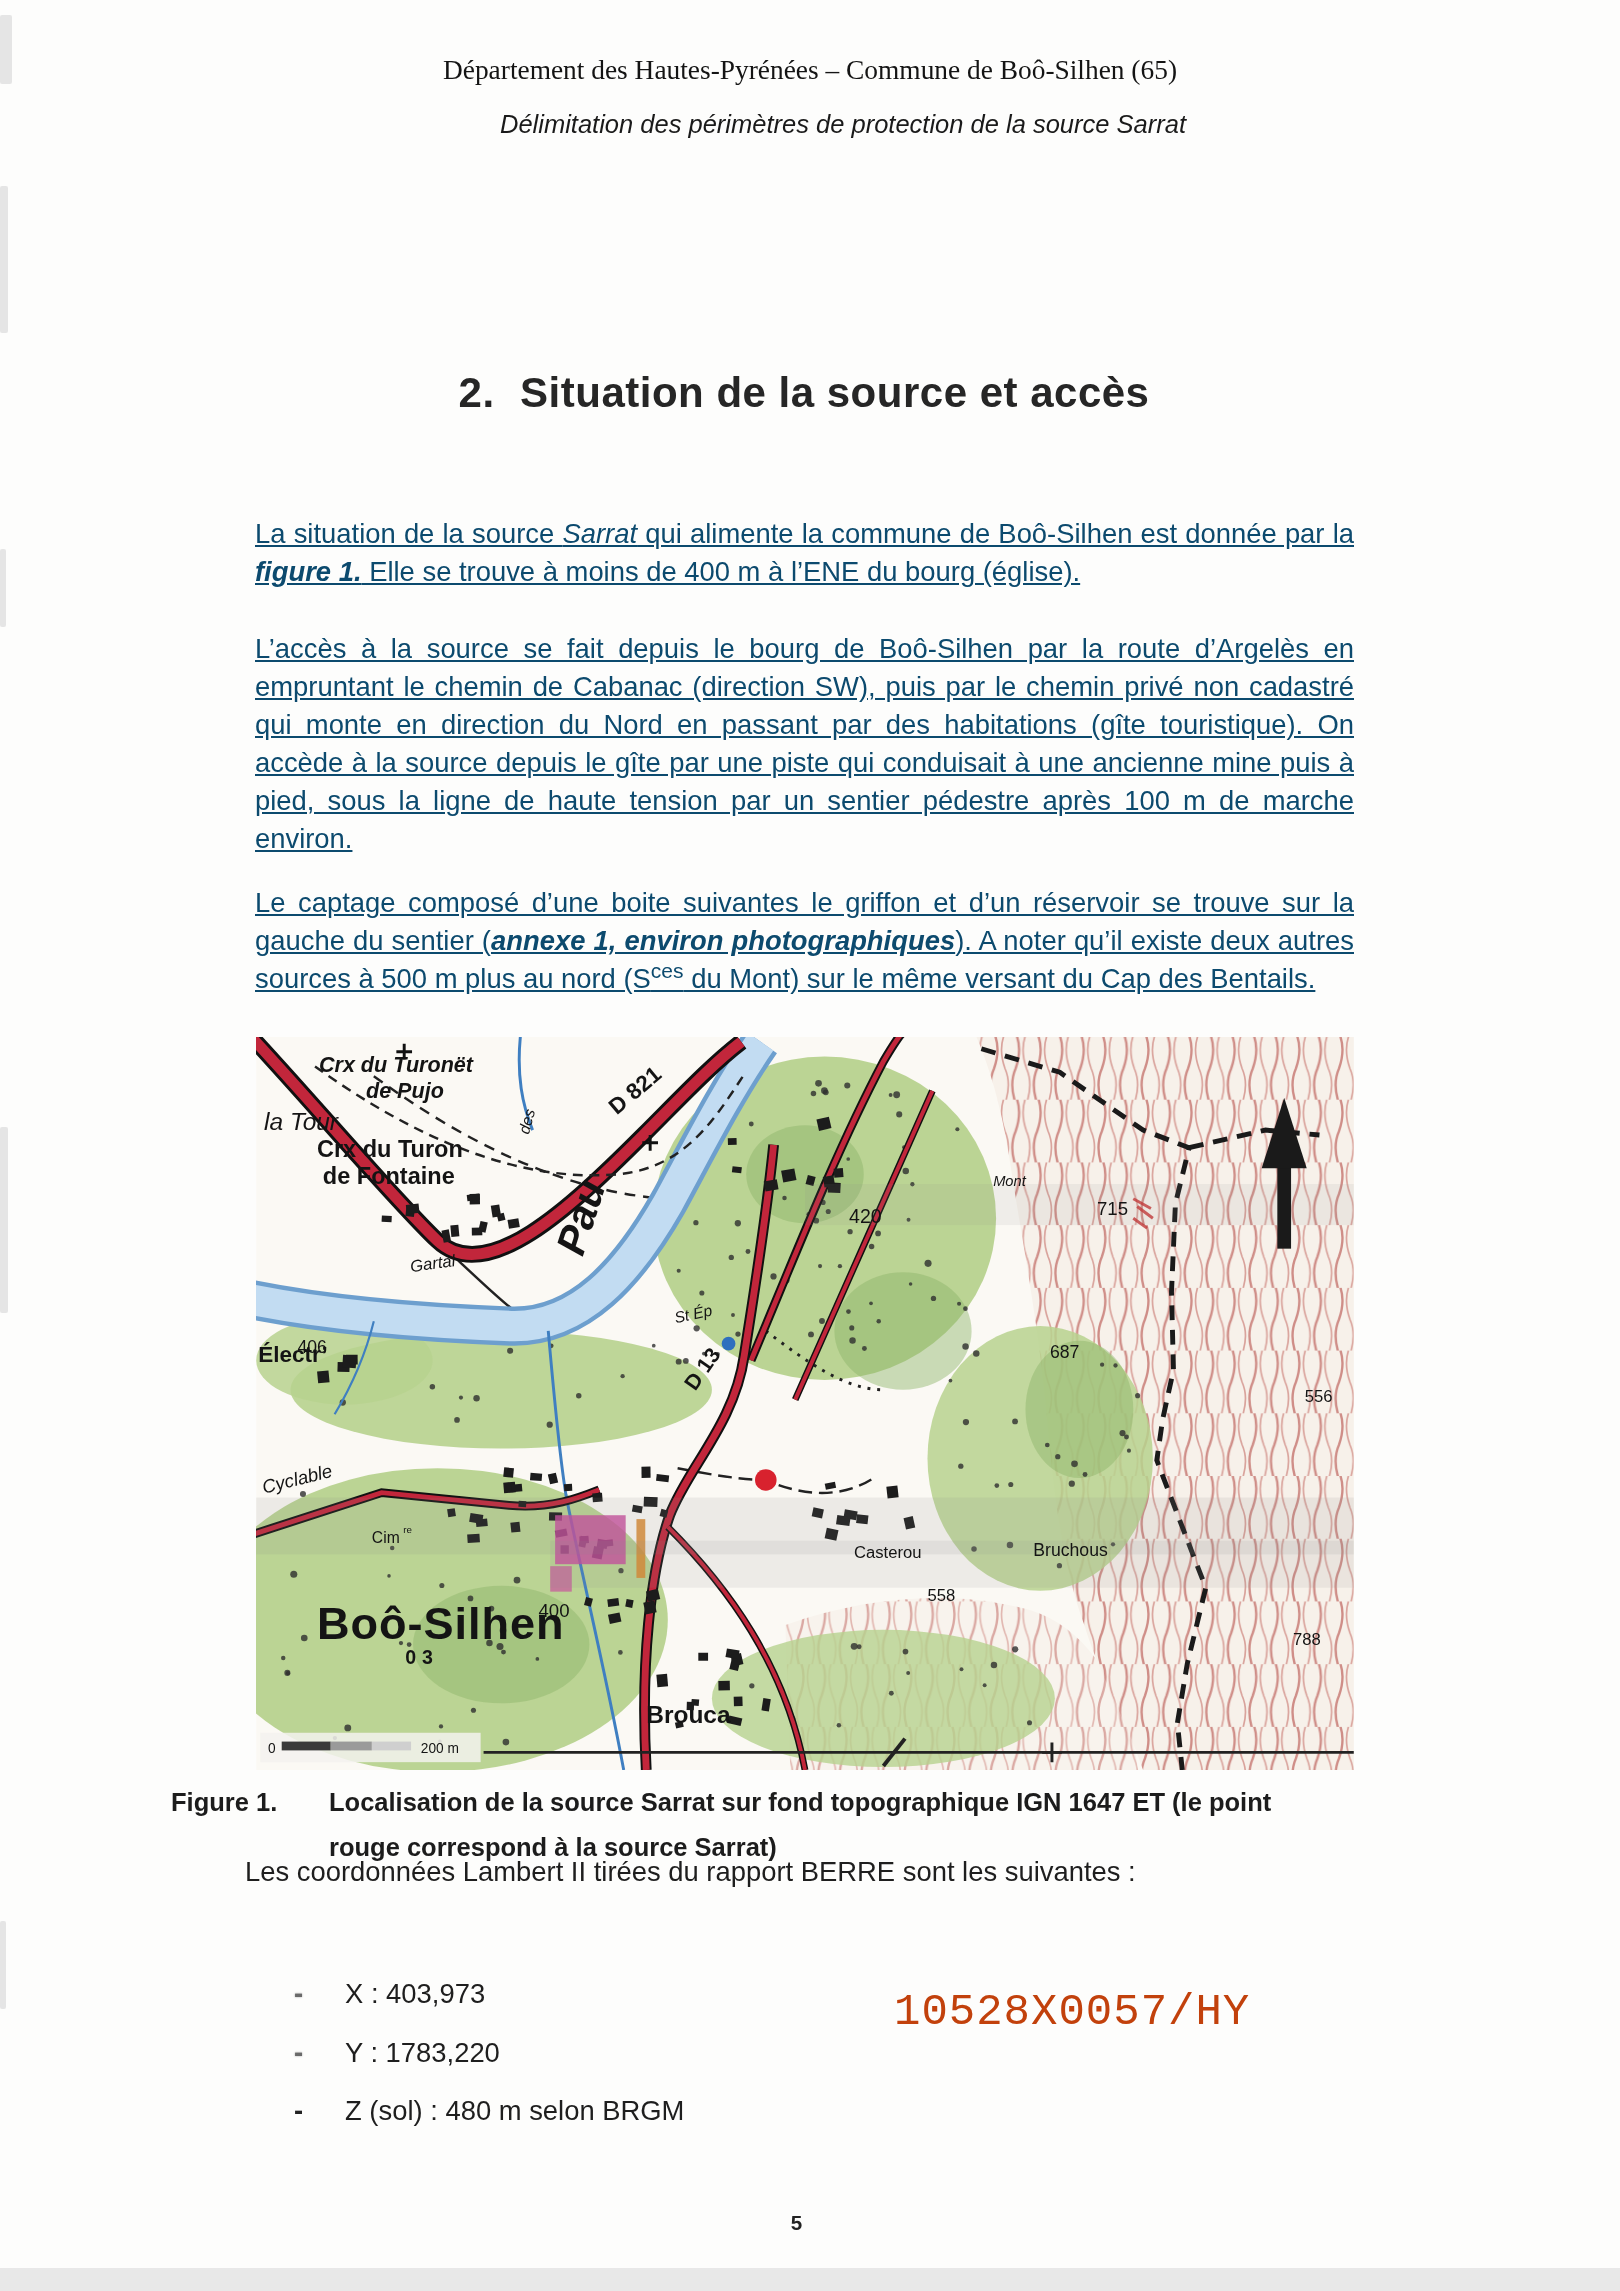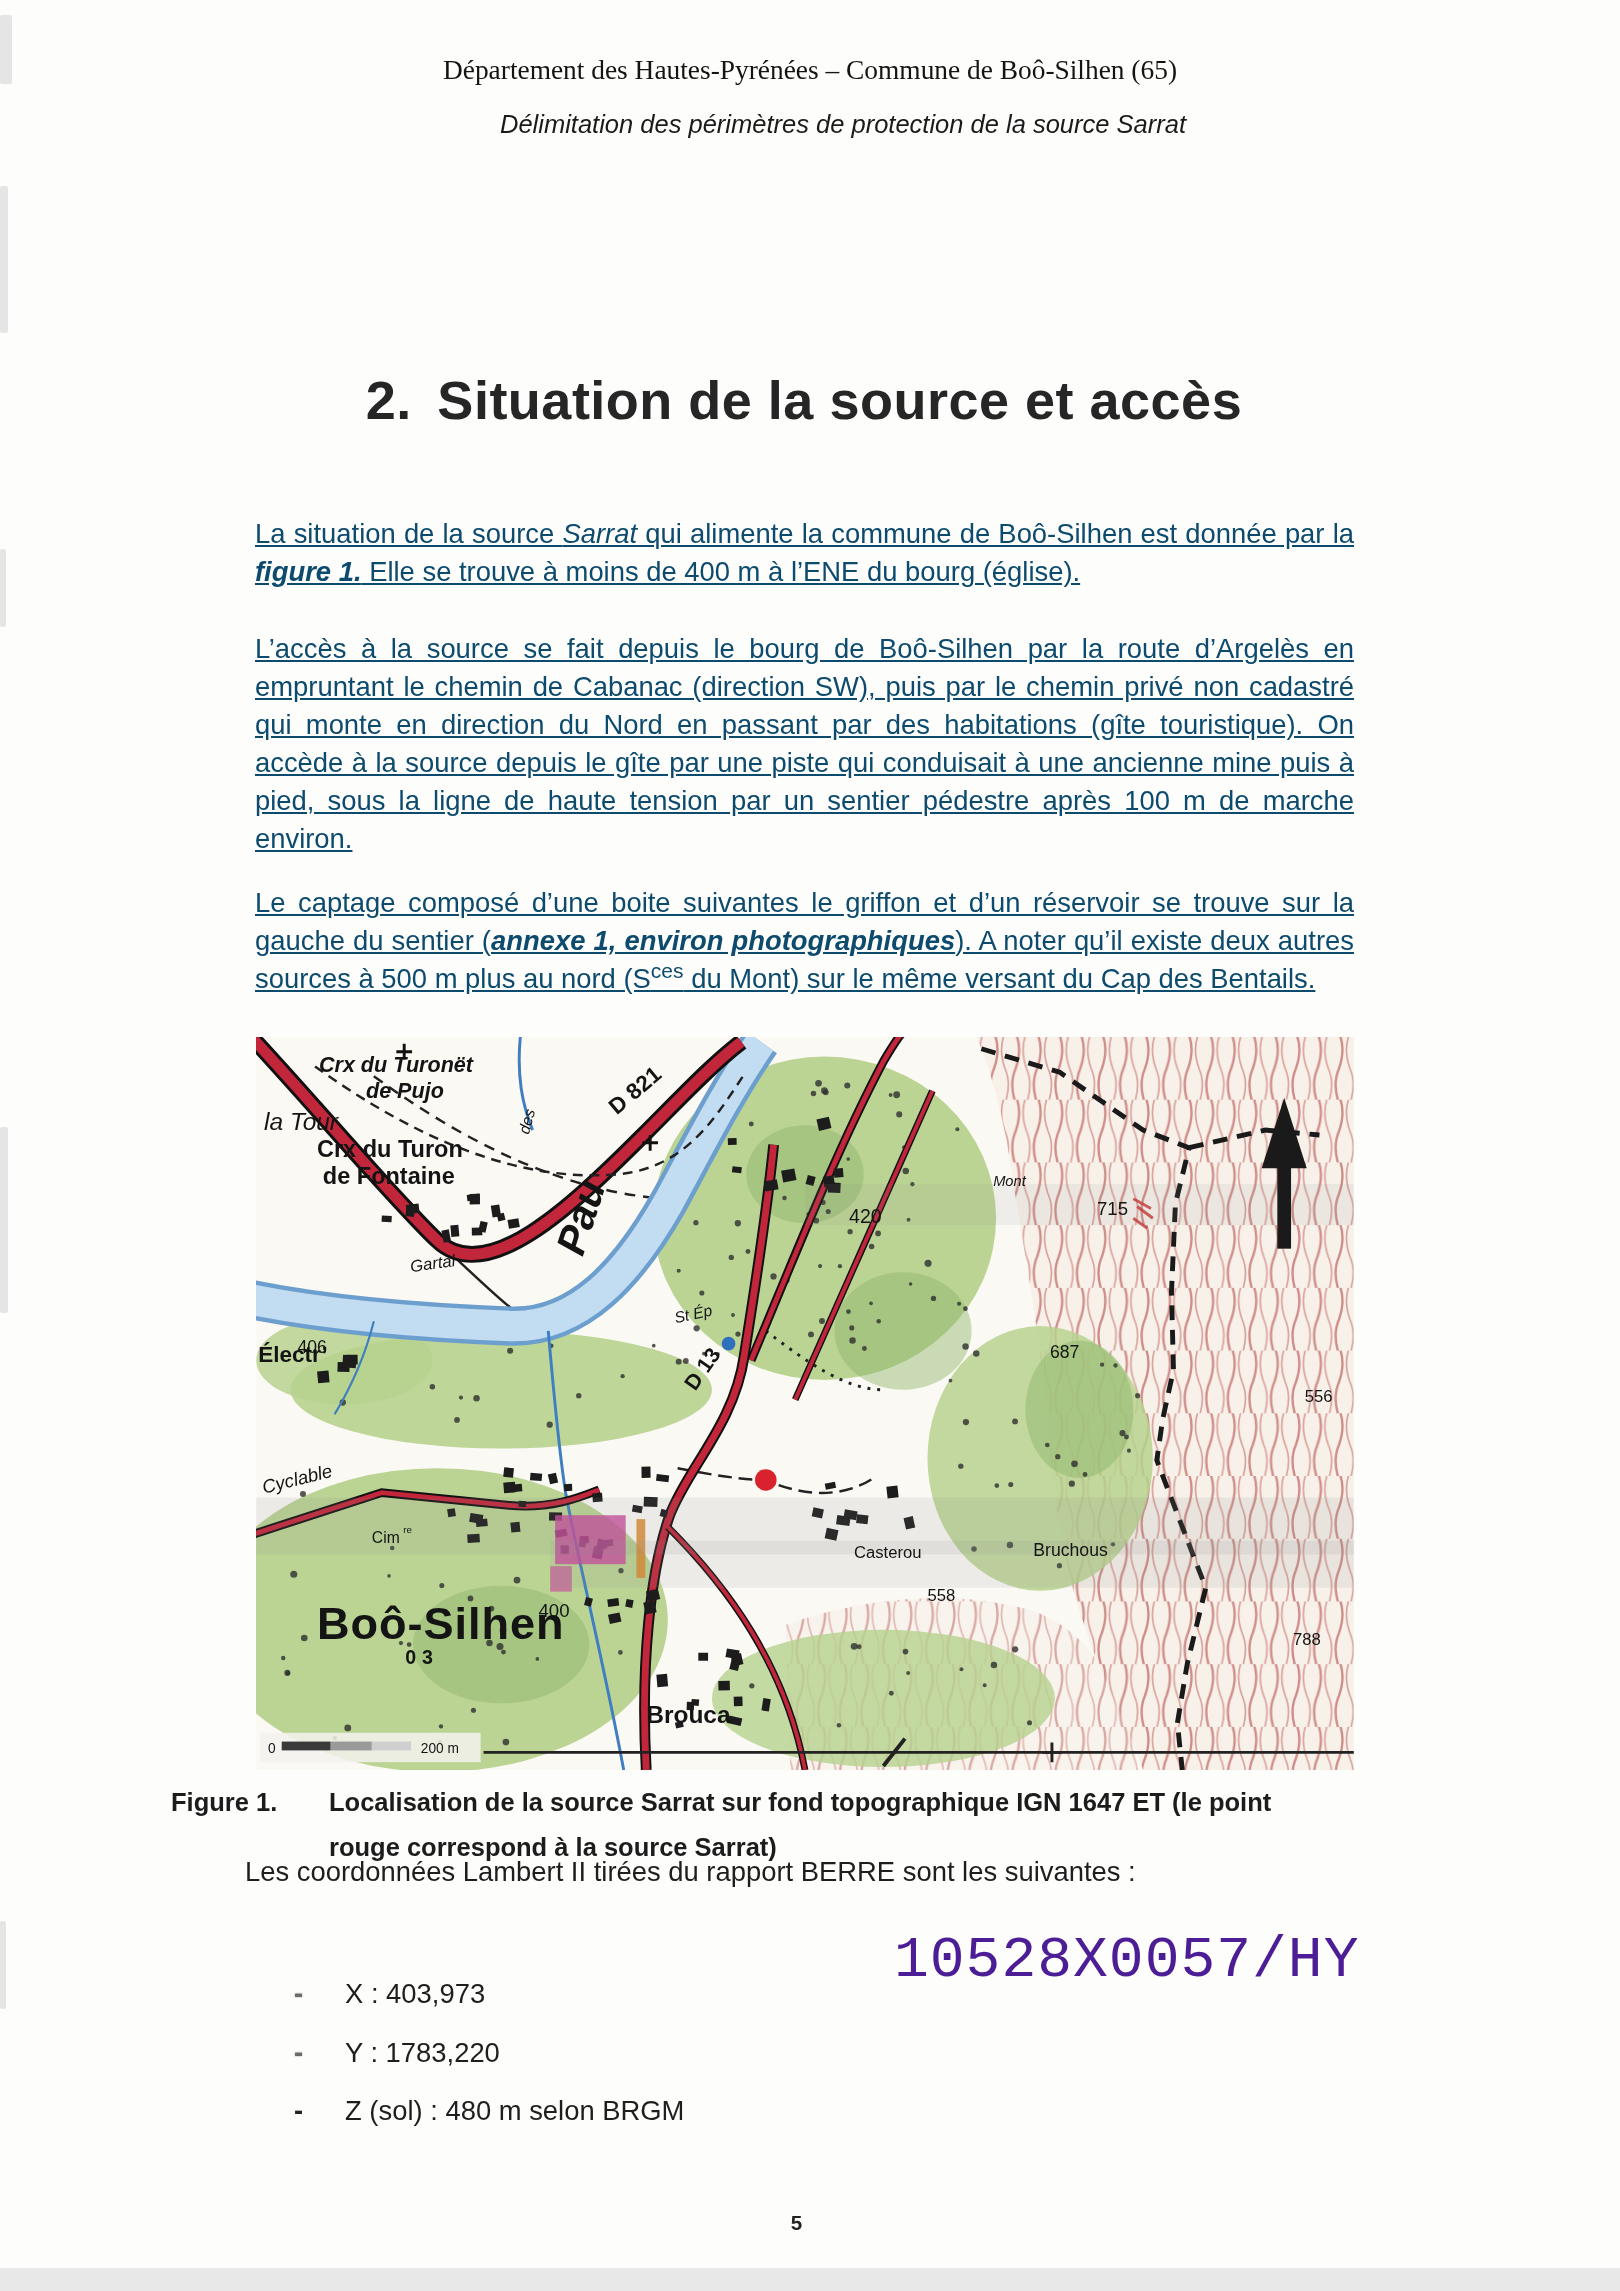--- a/index.html
+++ b/index.html
@@ -8,21 +8,21 @@
   .abs{position:absolute;}
   
   .scan-mark{position:absolute;background:#d8d8d8;opacity:.65;border-radius:2px;}
   
   .hdr1{top:55px;left:0;width:1620px;text-align:center;
         font-family:"Liberation Serif",serif;font-size:27.4px;color:#141414;}
   .hdr2{top:110px;left:0;width:1620px;text-align:center;
         font-style:italic;font-size:25.5px;color:#1a1a1a;padding-left:33px;}
   
   .heading{top:369px;left:255px;width:1098px;text-align:center;
-           font-size:54px;font-weight:700;color:#262626;letter-spacing:0.5px;}
+           font-size:42px;font-weight:700;color:#262626;letter-spacing:0.5px;}
   .heading .num{margin-right:25.5px;}
   
   .para{left:255px;width:1099px;font-size:27.4px;line-height:38px;
         text-align:justify;color:#0c4a6e;text-decoration:underline;}
   .p1{top:488px;}
   .p2{top:603px;}
   .p3{top:857px;}
   .it{font-style:italic;}
   .bi{font-style:italic;font-weight:700;}
   sup.small{font-size:21px;vertical-align:super;line-height:0;}
@@ -36,22 +36,22 @@
   .coords-intro{top:1856px;left:245px;width:1108px;font-size:27.4px;}
   .coord-row{left:245px;width:882px;height:39px;font-size:27.4px;}
   .coord-row .dash{position:absolute;left:49px;top:0;font-weight:700;}
   .coord-row .val{position:absolute;left:100px;top:0;}
   .dash-fuzzy{color:#6a6a6a;text-shadow:0 0 2px #999;}
   .dash-dark{color:#222;}
   .cr1{top:1978px;}
   .cr2{top:2037px;}
   .cr3{top:2095px;}
   
-  .brgm{top:1928px;left:894px;font-family:"Liberation Mono",monospace;
-        font-size:58px;letter-spacing:1px;color:#4c1d95;}
+  .brgm{top:1987px;left:894px;font-family:"Liberation Mono",monospace;
+        font-size:44px;letter-spacing:1px;color:#c2410c;}
   
   .pageno{top:2211px;left:0;width:1593px;text-align:center;
           font-size:20.6px;font-weight:700;color:#222;}
   
   svg text{font-family:"Liberation Sans",sans-serif;fill:#141414;}
 </style>
 </head>
 <body>
 
 <div class="page">

